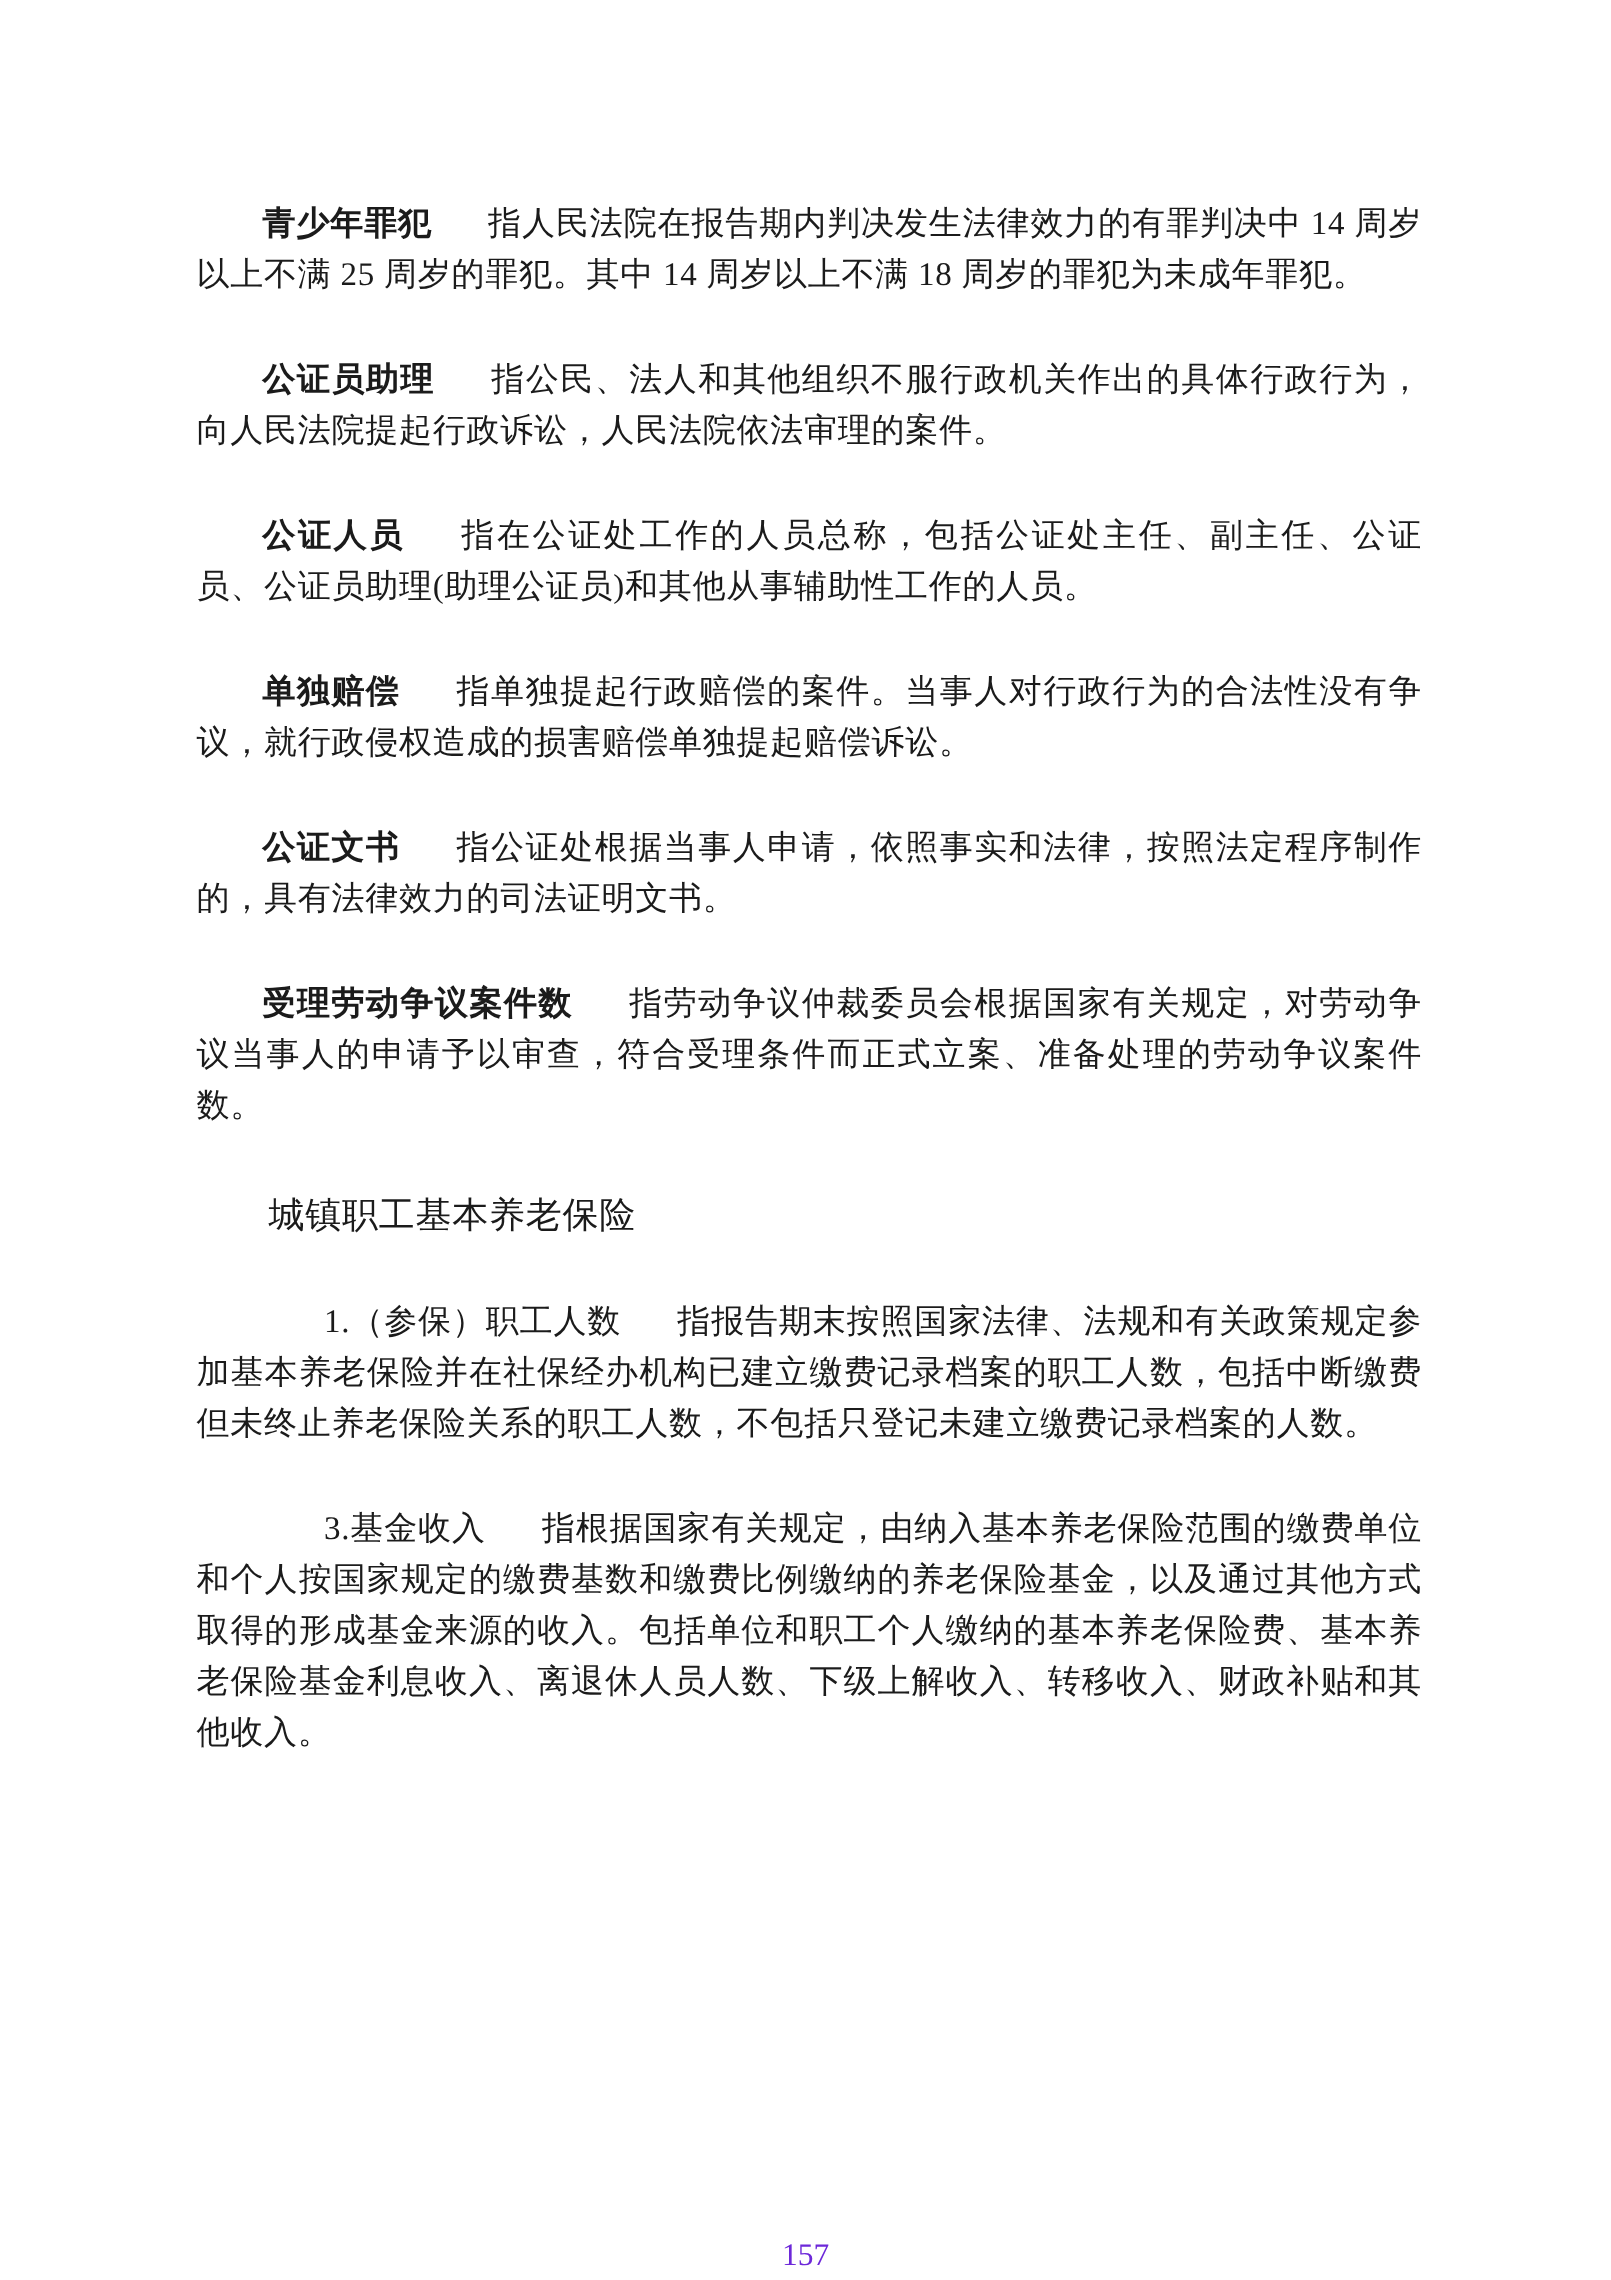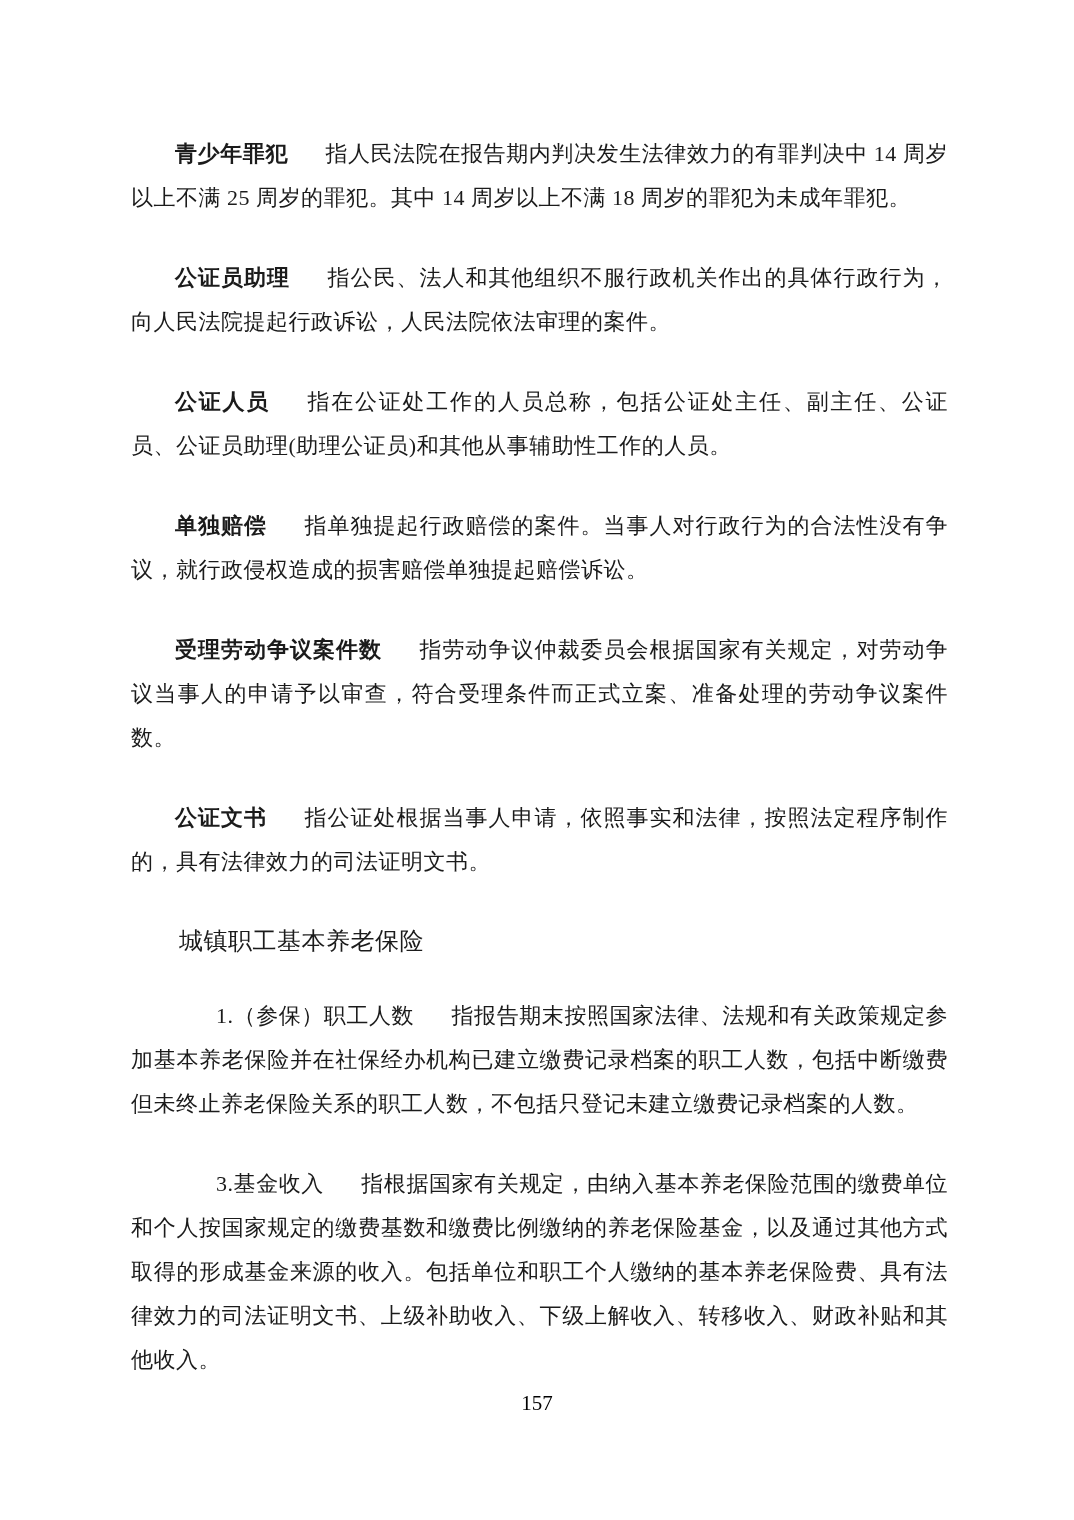--- a/index.html
+++ b/index.html
@@ -16,21 +16,21 @@
     overflow: hidden;
   }
   .content {
     position: absolute;
     left: 131px;
     top: 132px;
     width: 817px;
   }
   .entry {
     font-size: 22px;
-    line-height: 44px;
+    line-height: 34px;
     text-align: justify;
     text-indent: 2em;
     margin: 36px 0 0 0;
     letter-spacing: 0.5px;
   }
   .entry.first {
     margin-top: 0;
   }
   .term {
     font-weight: bold;
@@ -45,51 +45,51 @@
   .subheading {
     font-size: 24px;
     line-height: 34px;
     font-weight: normal;
     text-indent: 2em;
     margin: 40px 0 0 0;
     letter-spacing: 0.5px;
   }
   .footer {
     position: absolute;
-    top: 1388px;
+    top: 1488px;
     left: 0;
     width: 1074px;
     text-align: center;
     font-size: 21px;
     line-height: 30px;
-    color: #000000;
+    color: #6d28d9;
   }
 </style>
 </head>
 <body>
 
 <div class="content">
 
   <p class="entry first"><span class="term">青少年罪犯</span><span class="def">指人民法院在报告期内判决发生法律效力的有罪判决中 14 周岁以上不满 25 周岁的罪犯。其中 14 周岁以上不满 18 周岁的罪犯为未成年罪犯。</span></p>
 
   <p class="entry"><span class="term">公证员助理</span><span class="def">指公民、法人和其他组织不服行政机关作出的具体行政行为，向人民法院提起行政诉讼，人民法院依法审理的案件。</span></p>
 
   <p class="entry"><span class="term">公证人员</span><span class="def">指在公证处工作的人员总称，包括公证处主任、副主任、公证员、公证员助理(助理公证员)和其他从事辅助性工作的人员。</span></p>
 
   <p class="entry"><span class="term">单独赔偿</span><span class="def">指单独提起行政赔偿的案件。当事人对行政行为的合法性没有争议，就行政侵权造成的损害赔偿单独提起赔偿诉讼。</span></p>
 
+  <p class="entry"><span class="term">公证文书</span><span class="def">指公证处根据当事人申请，依照事实和法律，按照法定程序制作的，具有法律效力的司法证明文书。</span></p>
+
   <p class="entry"><span class="term">受理劳动争议案件数</span><span class="def">指劳动争议仲裁委员会根据国家有关规定，对劳动争议当事人的申请予以审查，符合受理条件而正式立案、准备处理的劳动争议案件数。</span></p>
-
-  <p class="entry"><span class="term">公证文书</span><span class="def">指公证处根据当事人申请，依照事实和法律，按照法定程序制作的，具有法律效力的司法证明文书。</span></p>
 
   <h2 class="subheading">城镇职工基本养老保险</h2>
 
   <p class="entry plain"><span class="term">1.（参保）职工人数</span><span class="def">指报告期末按照国家法律、法规和有关政策规定参加基本养老保险并在社保经办机构已建立缴费记录档案的职工人数，包括中断缴费但未终止养老保险关系的职工人数，不包括只登记未建立缴费记录档案的人数。</span></p>
 
 
-  <p class="entry plain"><span class="term">3.基金收入</span><span class="def">指根据国家有关规定，由纳入基本养老保险范围的缴费单位和个人按国家规定的缴费基数和缴费比例缴纳的养老保险基金，以及通过其他方式取得的形成基金来源的收入。包括单位和职工个人缴纳的基本养老保险费、具有法律效力的司法证明文书、上级补助收入、下级上解收入、转移收入、财政补贴和其他收入。</span></p>
+  <p class="entry plain"><span class="term">3.基金收入</span><span class="def">指根据国家有关规定，由纳入基本养老保险范围的缴费单位和个人按国家规定的缴费基数和缴费比例缴纳的养老保险基金，以及通过其他方式取得的形成基金来源的收入。包括单位和职工个人缴纳的基本养老保险费、基本养老保险基金利息收入、离退休人员人数、下级上解收入、转移收入、财政补贴和其他收入。</span></p>
 
 
 </div>
 
 <div class="footer">
   <span>157</span>
 </div>
 
 </body></html>

